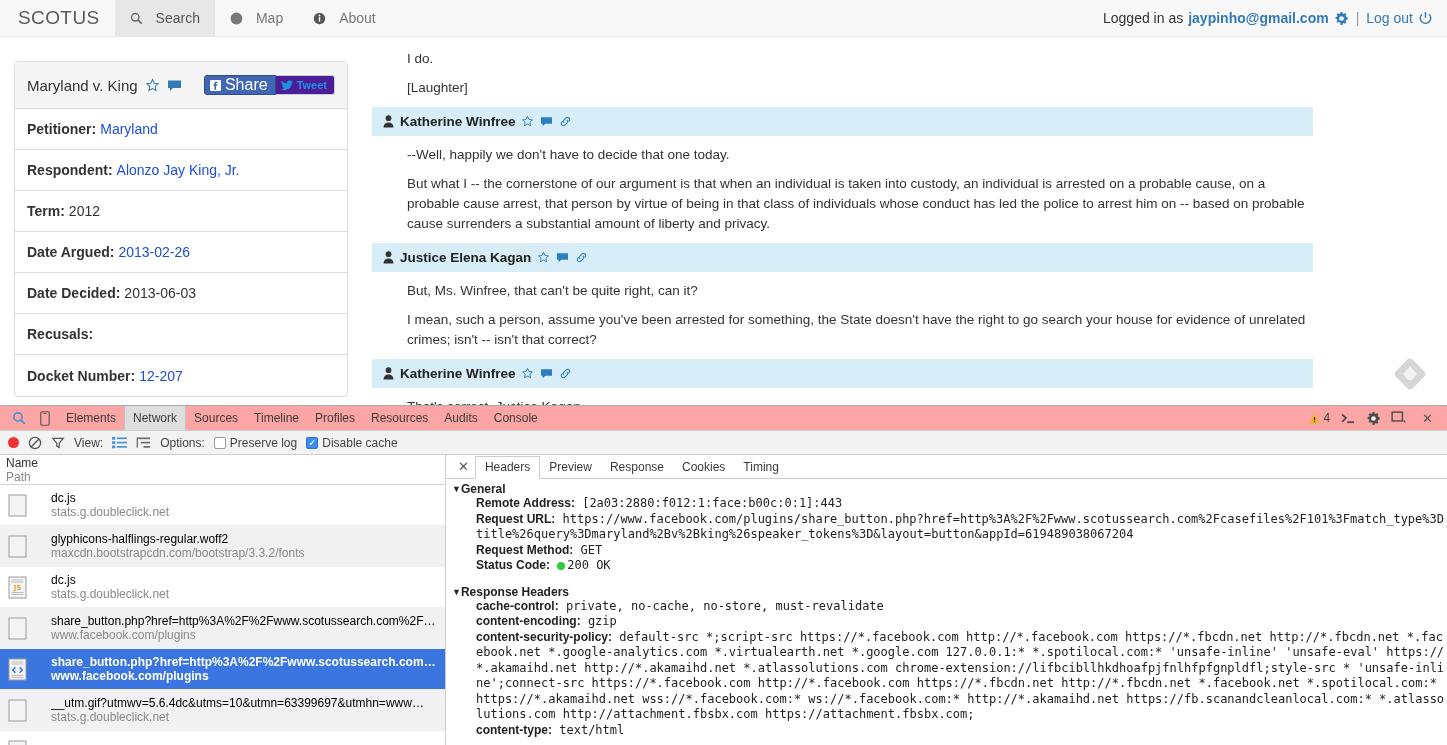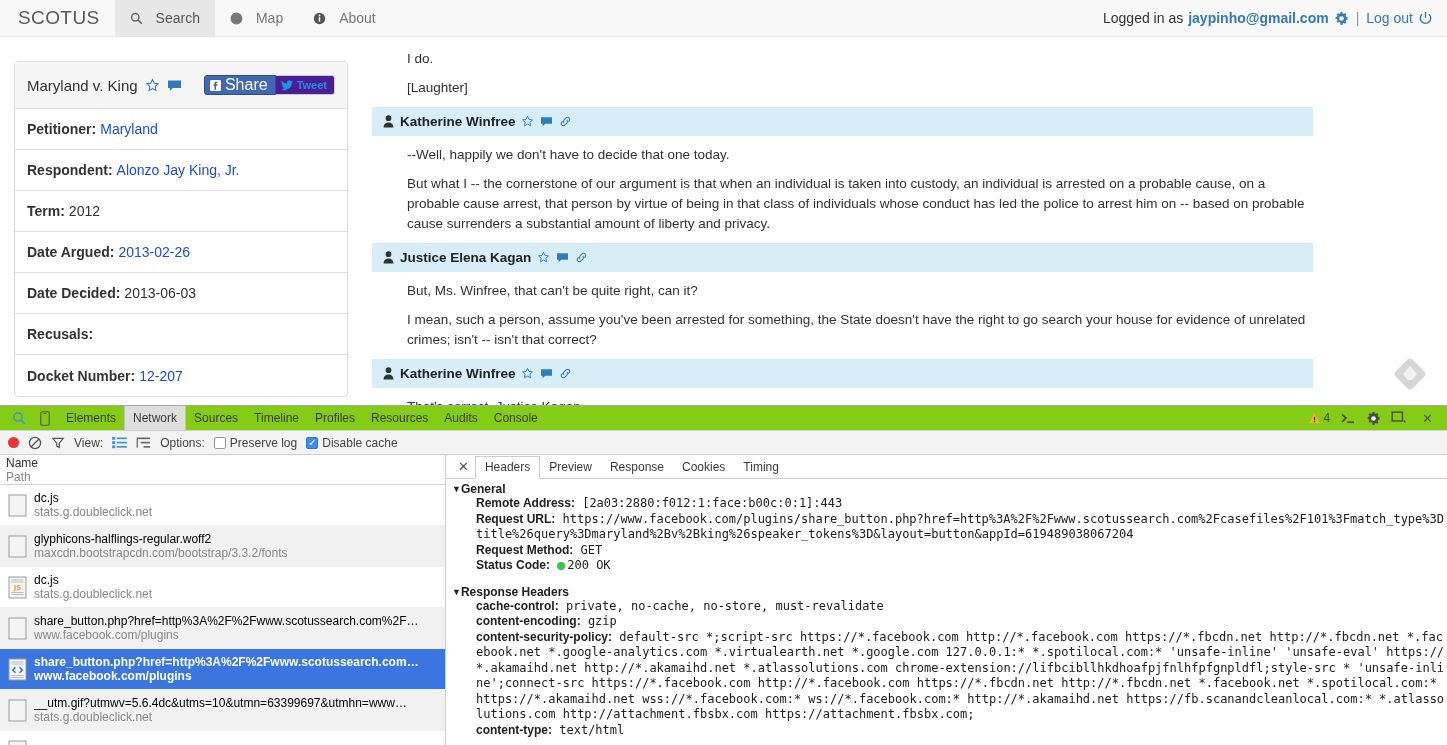--- a/index.html
+++ b/index.html
@@ -99,21 +99,21 @@
   }
 
   
   #devtools {
     position: absolute; top: 405px; left: 0;
     width: 1447px; height: 340px;
     background: #fff; border-top: 1px solid #aaa;
     font-family: "Liberation Sans", sans-serif;
   }
   #dt-tabbar {
-    height: 25px; background: #84cc16; border-bottom: 1px solid #cdcdcd;
+    height: 25px; background: #fca5a5; border-bottom: 1px solid #cdcdcd;
     display: flex; align-items: center; padding-left: 6px;
   }
   .dt-tool { width: 26px; display: flex; justify-content: center; align-items: center; }
   .dt-tab {
     font-size: 12px; color: #3b3b3b; padding: 0 8px;
     height: 24px; display: flex; align-items: center;
   }
   .dt-tab.active { background: #dedede; border-left: 1px solid #c2c2c2; border-right: 1px solid #c2c2c2; }
   .dt-right { margin-left: auto; display: flex; align-items: center; gap: 10px; padding-right: 8px; }
   .warn-count { display: flex; align-items: center; gap: 2px; font-size: 12px; color: #444; }
@@ -137,21 +137,21 @@
 
   #dt-split { display: flex; height: 291px; }
   #req-list { width: 446px; border-right: 1px solid #cdcdcd; overflow: hidden; }
   #req-head {
     height: 30px; font-size: 12px; color: #333;
     padding: 1px 0 0 6px; line-height: 14px;
     border-bottom: 1px solid #d4d4d4; background: #fff;
   }
   #req-head .sub { color: #888; }
   .req-row {
-    height: 41px; display: flex; align-items: center; gap: 7px;
+    height: 41px; display: flex; align-items: center; gap: 24px;
     padding-left: 8px; font-size: 12px; border-bottom: 1px solid #f0f0f0;
   }
   .req-row.alt { background: #f1f1f1; }
   .req-row.sel { background: #3b76e0; color: #fff; }
   .req-row .txt { overflow: hidden; }
   .req-row .nm { white-space: nowrap; overflow: hidden; text-overflow: ellipsis; max-width: 390px; }
   .req-row.sel .nm, .req-row.sel .pth { font-weight: bold; color: #fff; }
   .req-row .pth { color: #888; white-space: nowrap; overflow: hidden; text-overflow: ellipsis; max-width: 390px; }
   .fileicon { width: 19px; height: 23px; flex: 0 0 19px; }
 

